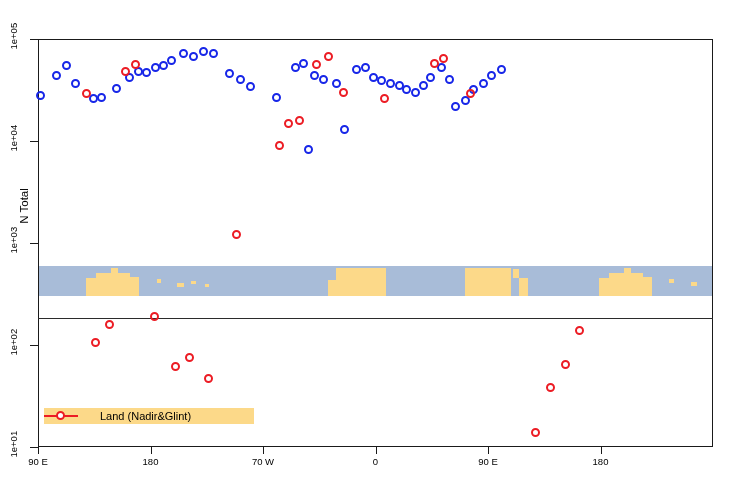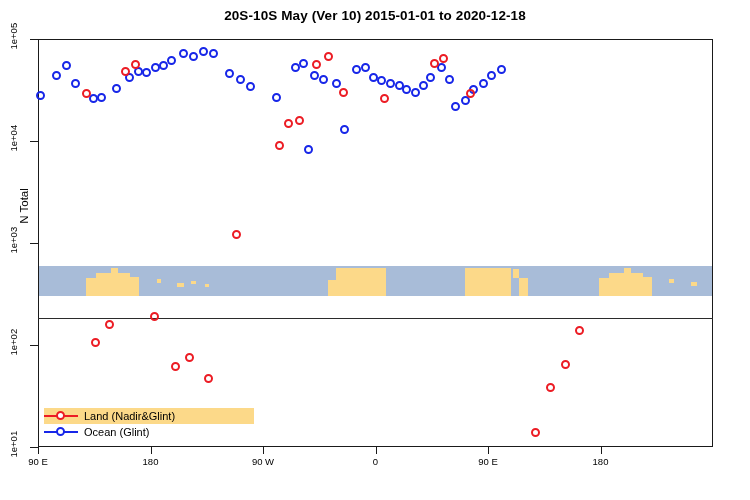--- a/index.html
+++ b/index.html
@@ -27,21 +27,21 @@
     border:1.2px solid #1a1a1a;box-sizing:border-box;background:transparent;
   }
   .divider{
     position:absolute;left:38px;top:318px;width:675px;height:0;
     border-top:1.2px solid #2b2b2b;
   }
   .band{
     position:absolute;left:39px;top:266px;width:673px;height:30px;
     background:#a8bcd8;overflow:hidden;
   }
-  .land{position:absolute;background:#fcd989;}
+  .land{position:absolute;background:#fcd989;gap:16px;}
   .ytick{position:absolute;left:30px;width:8px;height:0;border-top:1.1px solid #1a1a1a;}
   .yticklabel{
     position:absolute;right:0;width:26px;text-align:center;
     font-size:9.5px;color:#000;
     transform-origin:50% 50%;transform:rotate(-90deg);
   }
   .xtick{position:absolute;top:447px;width:0;height:7px;border-left:1.1px solid #1a1a1a;}
   .xticklabel{
     position:absolute;top:456px;width:60px;margin-left:-30px;text-align:center;
     font-size:9.5px;color:#000;
@@ -66,21 +66,20 @@
   .legend-row.land .legend-mark{border-color:#ec1c24;}
   .legend-row.ocean .legend-line{border-color:#1726e8;}
   .legend-row.ocean .legend-mark{border-color:#1726e8;}
   .legend-text{font-size:11px;color:#000;padding-left:6px;white-space:nowrap;}
 </style>
 </head>
 <body>
 
 <div id="figure">
 
-  <div class="title">20S-10S May (Ver 10)   2015-01-01 to 2020-12-18</div>
   <div class="ylabel">N Total</div>
 
   <div class="plotframe"></div>
   <div class="divider"></div>
 
   <div class="band">
     <div class="land" style="left:47px;top:12px;width:10px;height:18px;"></div>
     <div class="land" style="left:57px;top:7px;width:34px;height:23px;"></div>
     <div class="land" style="left:72px;top:2px;width:7px;height:10px;"></div>
     <div class="land" style="left:91px;top:11px;width:9px;height:19px;"></div>
@@ -110,21 +109,21 @@
       <div class="yticklabel" style="top: 235px; left: 0px;">1e+03</div>
       <div class="ytick" style="top: 141px;"></div>
       <div class="yticklabel" style="top: 133px; left: 0px;">1e+04</div>
       <div class="ytick" style="top: 39px;"></div>
       <div class="yticklabel" style="top: 31px; left: 0px;">1e+05</div>
       <div class="xtick" style="left: 38px;"></div>
       <div class="xticklabel" style="left: 38px;">90 E</div>
       <div class="xtick" style="left: 150.5px;"></div>
       <div class="xticklabel" style="left: 150.5px;">180</div>
       <div class="xtick" style="left: 263px;"></div>
-      <div class="xticklabel" style="left: 263px;">90 W</div>
+      <div class="xticklabel" style="left: 263px;">70 W</div>
       <div class="xtick" style="left: 375.5px;"></div>
       <div class="xticklabel" style="left: 375.5px;">0</div>
       <div class="xtick" style="left: 488px;"></div>
       <div class="xticklabel" style="left: 488px;">90 E</div>
       <div class="xtick" style="left: 600.5px;"></div>
       <div class="xticklabel" style="left: 600.5px;">180</div>
     </div>
   <div id="markers-layer">
       <div class="marker ocean" style="left: 36px; top: 90.8899px;"></div>
       <div class="marker ocean" style="left: 52.25px; top: 70.8678px;"></div>
@@ -199,22 +198,15 @@
     </div>
 
   <div class="legend">
     <div class="legend-row land">
       <span class="legend-sym">
         <span class="legend-line"></span>
           <span class="legend-mark"></span>
       </span>
       <span class="legend-text">Land (Nadir&amp;Glint)</span>
     </div>
-    <div class="legend-row ocean">
-      <span class="legend-sym">
-        <span class="legend-line"></span>
-          <span class="legend-mark"></span>
-      </span>
-      <span class="legend-text">Ocean (Glint)</span>
-    </div>
   </div>
 
 </div>
 
 </body></html>

